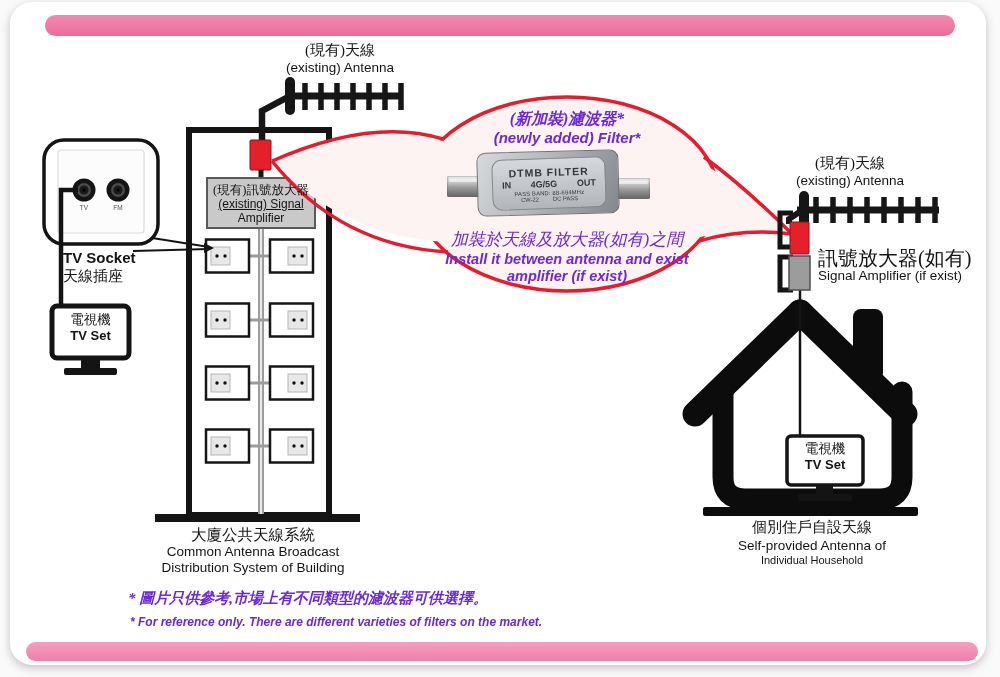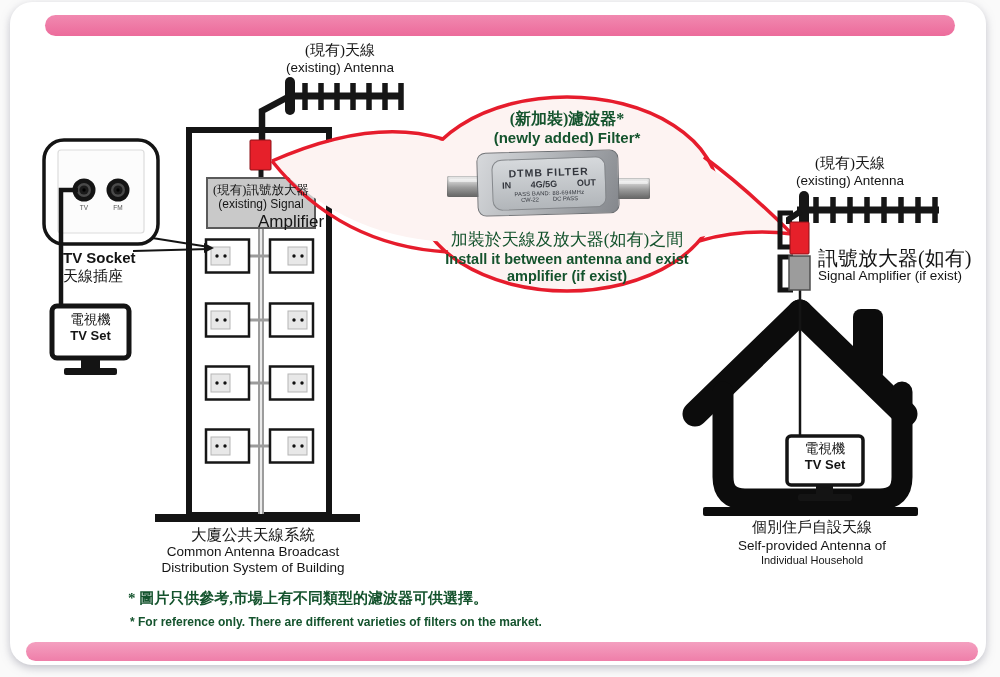--- a/index.html
+++ b/index.html
@@ -8,21 +8,21 @@
   .card{position:absolute;left:10px;top:2px;right:14px;bottom:12px;background:#fff;
         border-radius:22px;box-shadow:0 3px 9px rgba(140,140,155,.5);}
   .bar-top{position:absolute;left:45px;right:45px;top:15px;height:21px;border-radius:11px;
            background:linear-gradient(#f189b0,#ec6b9b);}
   .bar-bottom{position:absolute;left:26px;right:22px;top:642px;height:19px;border-radius:10px;
            background:linear-gradient(#f streams,#f083ad);background:linear-gradient(#f4a0c0,#ef7ea9);}
   svg{position:absolute;left:0;top:0;}
   .t{position:absolute;white-space:nowrap;line-height:1.15;}
   .c{text-align:center;}
   .zh{font-family:"Liberation Serif","DejaVu Serif",serif;}
-  .red{color:#14532d;}
+  .red{color:#6d28d9;font-style:italic;}
   .bold{font-weight:bold;}
   
   .conn{position:absolute;height:21px;border-radius:2px;
         background:linear-gradient(#ececec 8%,#9b9b9b 55%,#6f6f6f 90%);
         box-shadow:inset 0 0 2px #555;}
   .conn:after{content:"";position:absolute;top:3px;left:2px;right:2px;height:3px;background:rgba(255,255,255,.55);border-radius:2px;}
   .fbody{position:absolute;left:477px;top:151px;width:140px;height:62px;border-radius:9px;
          background:linear-gradient(115deg,#d7d9dc 0%,#b3b6ba 45%,#84878c 100%);
          border:1px solid #6e7175;transform:rotate(-1.5deg);}
   .fplate{position:absolute;left:492px;top:158px;width:112px;height:49px;border-radius:10px;
@@ -185,22 +185,22 @@
       <rect x="787" y="436" width="76" height="49" rx="4" fill="#fff" stroke="#141414" stroke-width="3.5"></rect>
       <rect x="816" y="485" width="17" height="9" fill="#141414"></rect>
       <rect x="798" y="494" width="54" height="7" rx="2" fill="#141414"></rect>
     </g>
   </svg>
 
   <div class="t c zh" style="left:240px;top:42px;width:200px;font-size:15px;">(現有)天線</div>
   <div class="t c" style="left:240px;top:60px;width:200px;font-size:13.5px;font-weight:500;">(existing) Antenna</div>
 
   <div class="t c zh" style="left:209px;top:183px;width:104px;font-size:12.5px;">(現有)訊號放大器</div>
-  <div class="t c" style="left:209px;top:198px;width:104px;font-size:12px;font-weight:500;">(existing) Signal</div>
-  <div class="t c" style="left:209px;top:212px;width:104px;font-size:17px;font-weight:500;margin-left:30px;">Amplifier</div>
+  <div class="t c" style="left:209px;top:198px;width:104px;font-size:12px;font-weight:500;text-decoration:underline;">(existing) Signal</div>
+  <div class="t c" style="left:209px;top:212px;width:104px;font-size:12px;font-weight:500;">Amplifier</div>
 
   <div class="t c" style="left:74px;top:204px;width:20px;font-size:6.5px;color:#555;">TV</div>
   <div class="t c" style="left:108px;top:204px;width:20px;font-size:6.5px;color:#555;">FM</div>
 
   <div class="t" style="left:63px;top:249px;font-size:15px;font-weight:600;">TV Socket</div>
   <div class="t zh" style="left:63px;top:268px;font-size:15px;">天線插座</div>
 
   <div class="t c zh" style="left:54px;top:312px;width:73px;font-size:13.5px;">電視機</div>
   <div class="t c bold" style="left:54px;top:329px;width:73px;font-size:13px;">TV Set</div>
 

